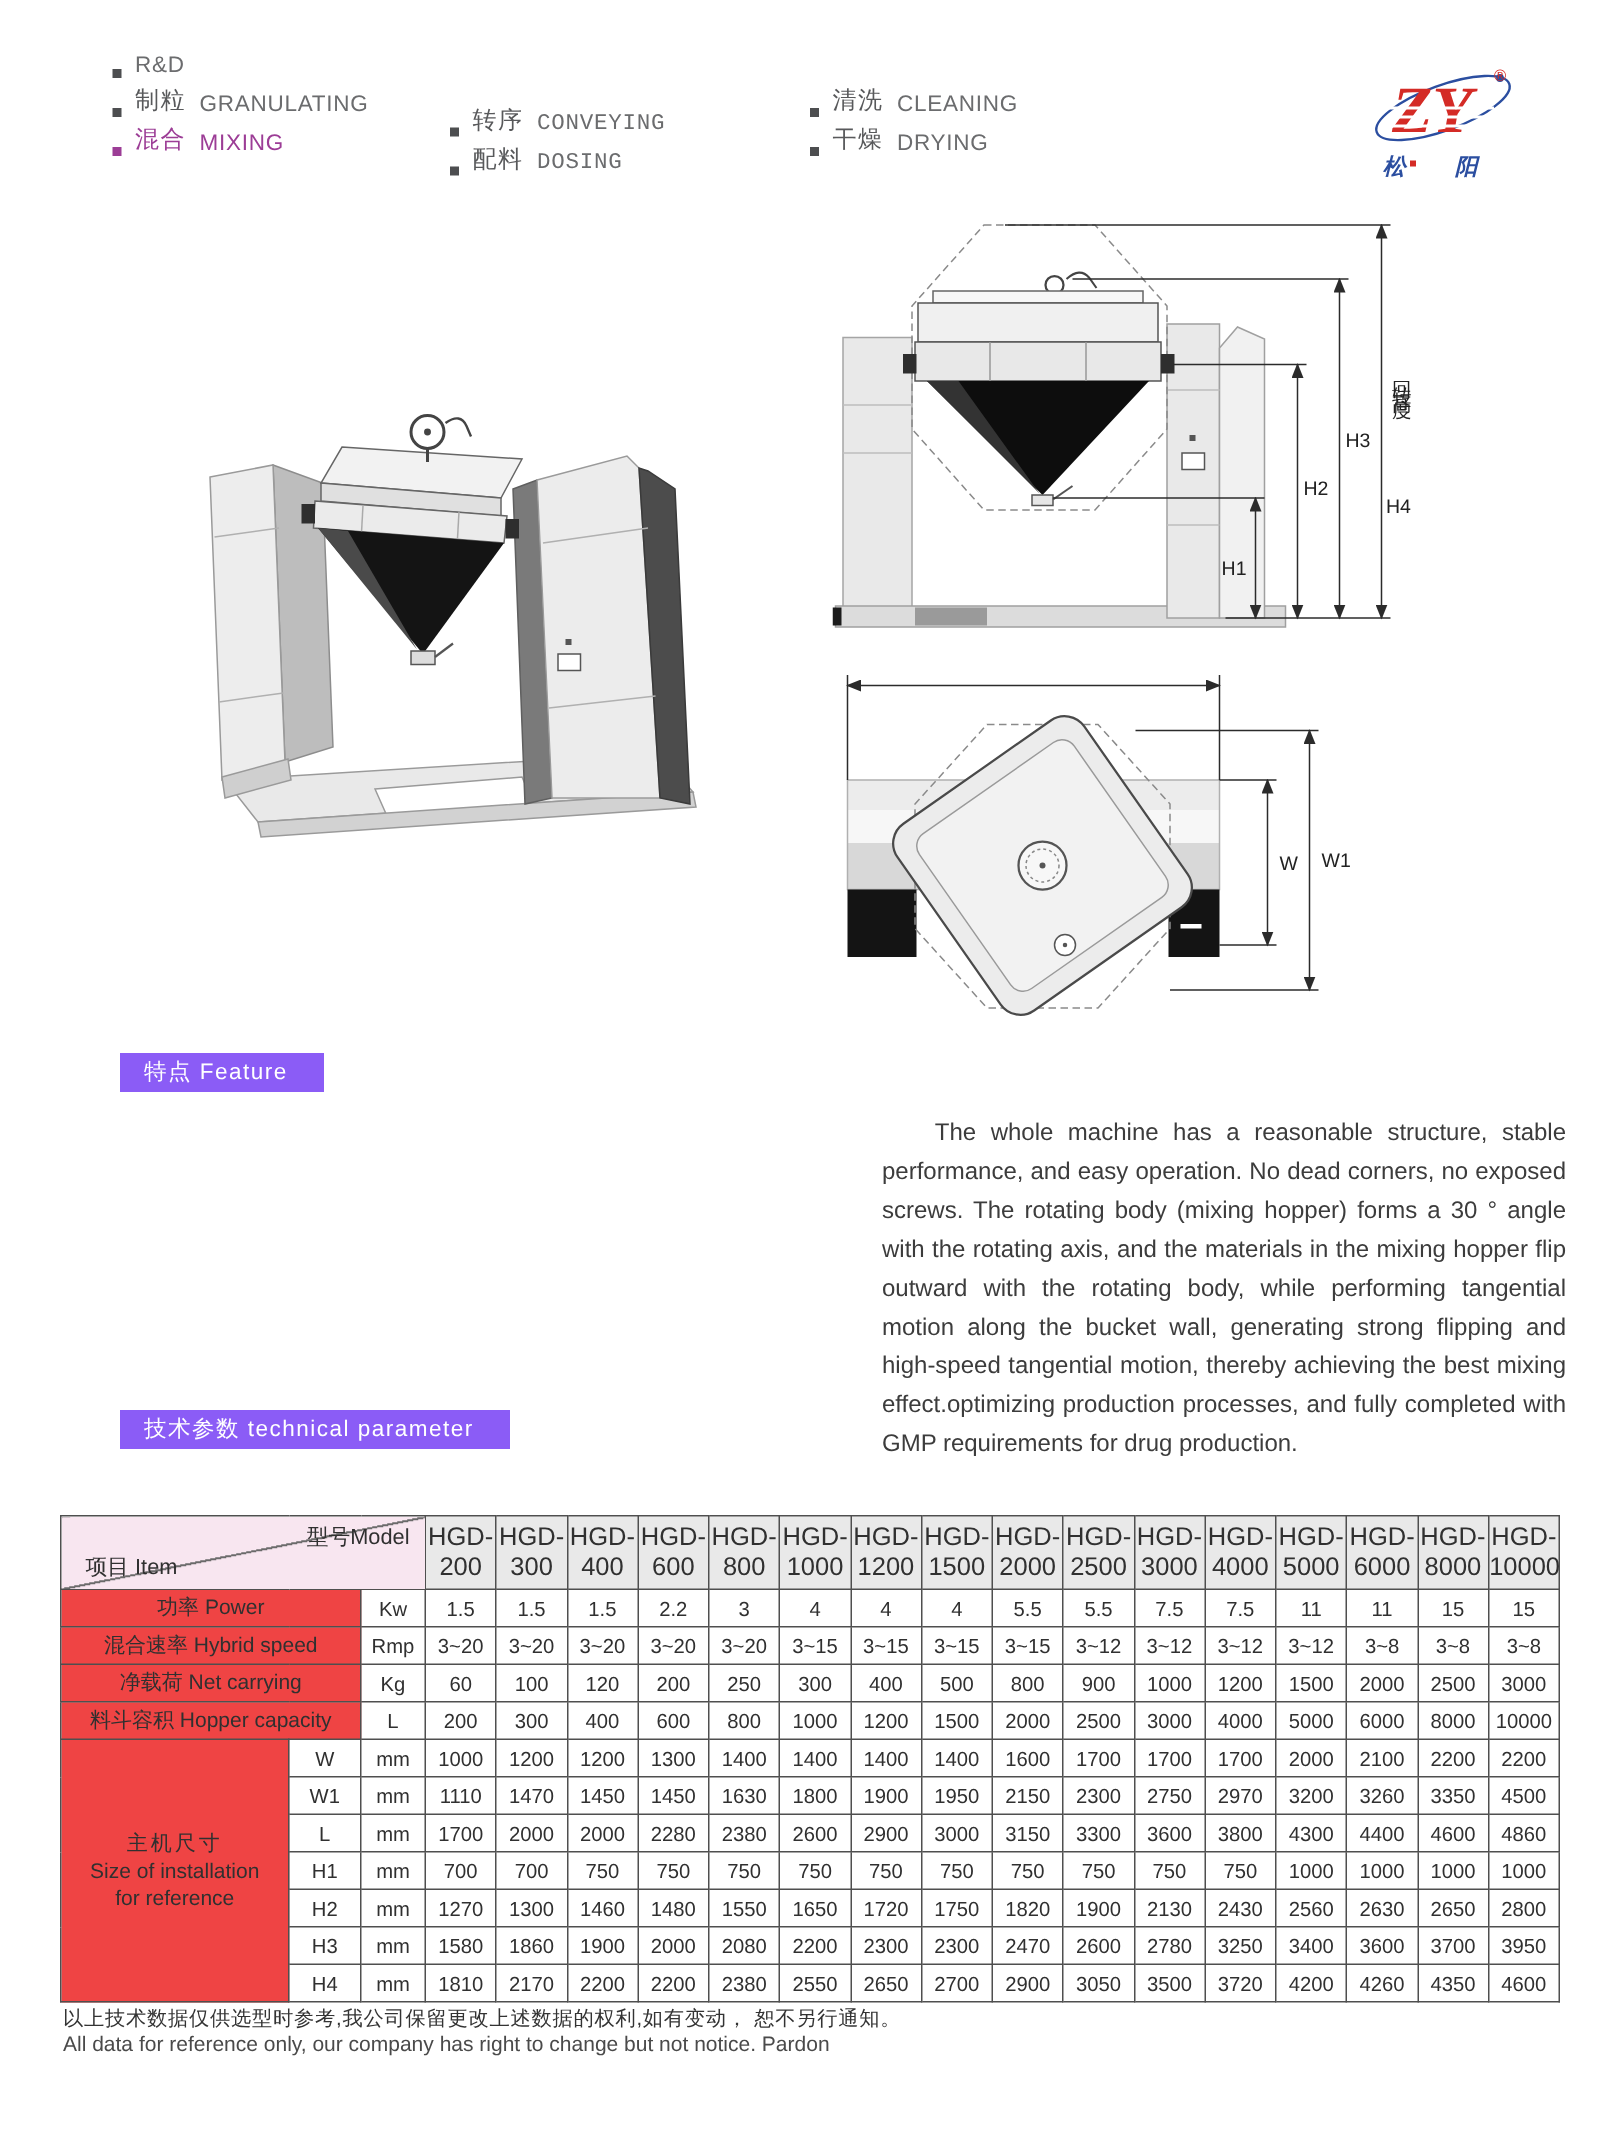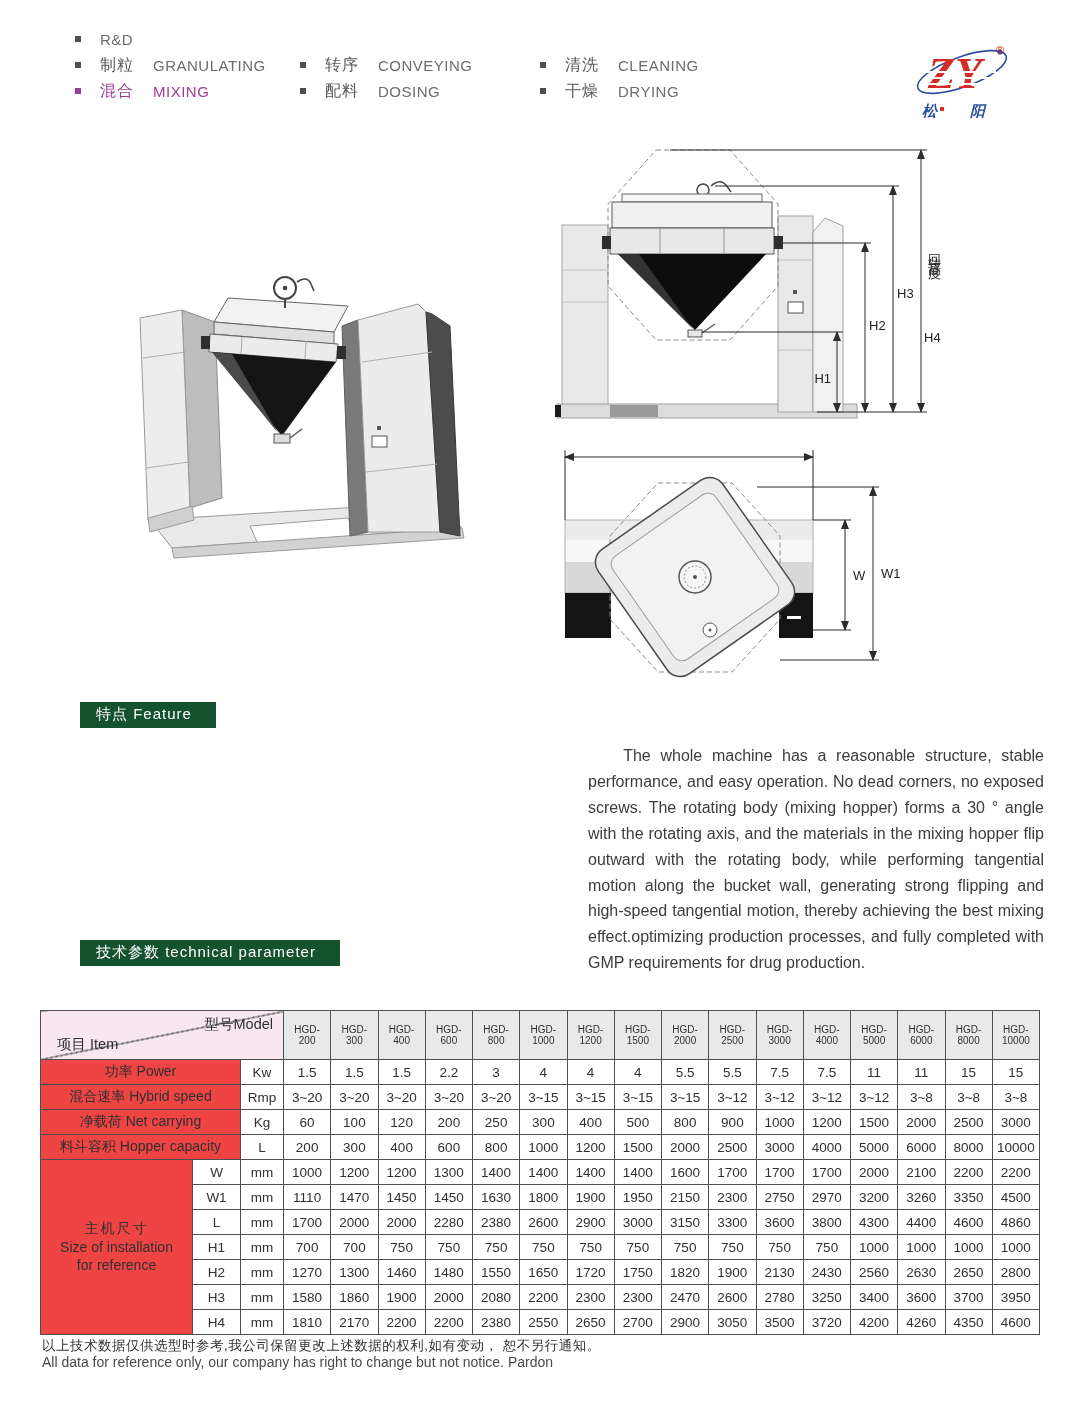--- a/index.html
+++ b/index.html
@@ -1,55 +1,55 @@
 <!DOCTYPE html>
 <html><head>
 <meta charset="utf-8">
 <style>
   html,body{margin:0;padding:0;background:#fff;}
   .page{position:relative;width:1080px;height:1427px;background:#fff;overflow:hidden;
         font-family:"Liberation Sans","DejaVu Sans",sans-serif;color:#3a3a3a;}
 
   
   .menu-col{position:absolute;}
-  .mi{display:flex;align-items:center;height:26px;gap:19px;cursor:default;}
+  .mi{display:flex;align-items:flex-end;height:26px;gap:9px;cursor:default;}
   .bullet{width:6px;height:6px;background:#4d4e50;display:inline-block;flex:0 0 auto;}
   .mi.active .bullet{background:#9c3d96;}
   .m-zh{font-size:16px;color:#58595b;letter-spacing:1px;}
   .m-en{font-size:15px;color:#6b6c6e;letter-spacing:.5px;}
   .mi.active .m-zh,.mi.active .m-en{color:#9c3d96;}
 
   
   .logo{position:absolute;left:912px;top:36px;width:104px;height:96px;}
   .logo svg{width:100%;height:100%;}
   .zy-t{font-family:"Liberation Serif","DejaVu Serif",serif;font-size:44px;font-weight:bold;font-style:italic;fill:#d42b26;}
   .zy-sub{font-family:"DejaVu Serif",serif;font-size:15px;font-style:italic;fill:#2b4ea0;font-weight:bold;}
 
   
   .draw{position:absolute;}
   .dimtxt{font-size:13px;fill:#222;font-family:"Liberation Sans",sans-serif;}
   .vtext{position:absolute;left:925px;top:243px;writing-mode:vertical-rl;text-orientation:upright;
          font-size:13px;letter-spacing:4px;color:#222;}
   .h4text{position:absolute;left:924px;top:330px;font-size:13px;color:#222;}
 
   
-  .badge{display:inline-block;background:#14532d;color:#fff;font-size:15px;
+  .badge{display:inline-block;background:#8b5cf6;color:#fff;font-size:15px;
          padding:3px 24px 4px 16px;letter-spacing:1px;}
 
   
   .feat-zh{position:absolute;left:78px;top:733px;width:456px;font-size:17px;line-height:1.73;
            color:#2f2f2f;text-align:justify;text-indent:2em;font-weight:500;}
   .feat-en{position:absolute;left:588px;top:727px;width:456px;font-size:16px;line-height:1.62;
            color:#3c3c3c;text-align:justify;text-indent:2.2em;}
 
   
   .ptable{position:absolute;left:40px;top:1010px;width:1000px;border-collapse:collapse;
           table-layout:fixed;font-size:13.5px;color:#303030;}
   .ptable td{border:1px solid #4f4f4f;text-align:center;vertical-align:middle;padding:1px 1px;height:22px;}
-  .ptable .model{background:#e9e9e9;font-size:10px;line-height:1.15;padding:3px 0;}
+  .ptable .model{background:#e9e9e9;font-size:17px;line-height:1.15;padding:3px 0;}
   .ptable .corner{background:
       linear-gradient(to bottom right,#f8e6f0 calc(50% - .7px),#6a6a6a calc(50% - .7px),
                       #6a6a6a calc(50% + .7px),#f8e6f0 calc(50% + .7px));
       position:relative;height:46px;}
   .c-model{position:absolute;top:4px;right:10px;font-size:14.5px;}
   .c-item{position:absolute;bottom:5px;left:16px;font-size:14.5px;}
   .ptable .lbl{background:#ef4444;font-size:14px;}
   .ptable .group{font-size:14px;line-height:1.35;}
   .g-zh{letter-spacing:2px;}
   .ptable .sub,.ptable .unit{background:#fff;font-size:13.5px;}
@@ -70,21 +70,21 @@
       <span class="bullet"></span>
       <span class="m-zh">制粒</span>
       <span class="m-en">GRANULATING</span>
     </div>
     <div class="mi active">
       <span class="bullet"></span>
       <span class="m-zh">混合</span>
       <span class="m-en">MIXING</span>
     </div>
   </div>
-  <div class="menu-col" style="left:300px;top:52px;">
+  <div class="menu-col" style="left:300px;top:65px;font-family:Liberation Mono, monospace;">
     <div class="mi">
       <span class="bullet"></span>
       <span class="m-zh">转序</span>
       <span class="m-en">CONVEYING</span>
     </div>
     <div class="mi">
       <span class="bullet"></span>
       <span class="m-zh">配料</span>
       <span class="m-en">DOSING</span>
     </div>

